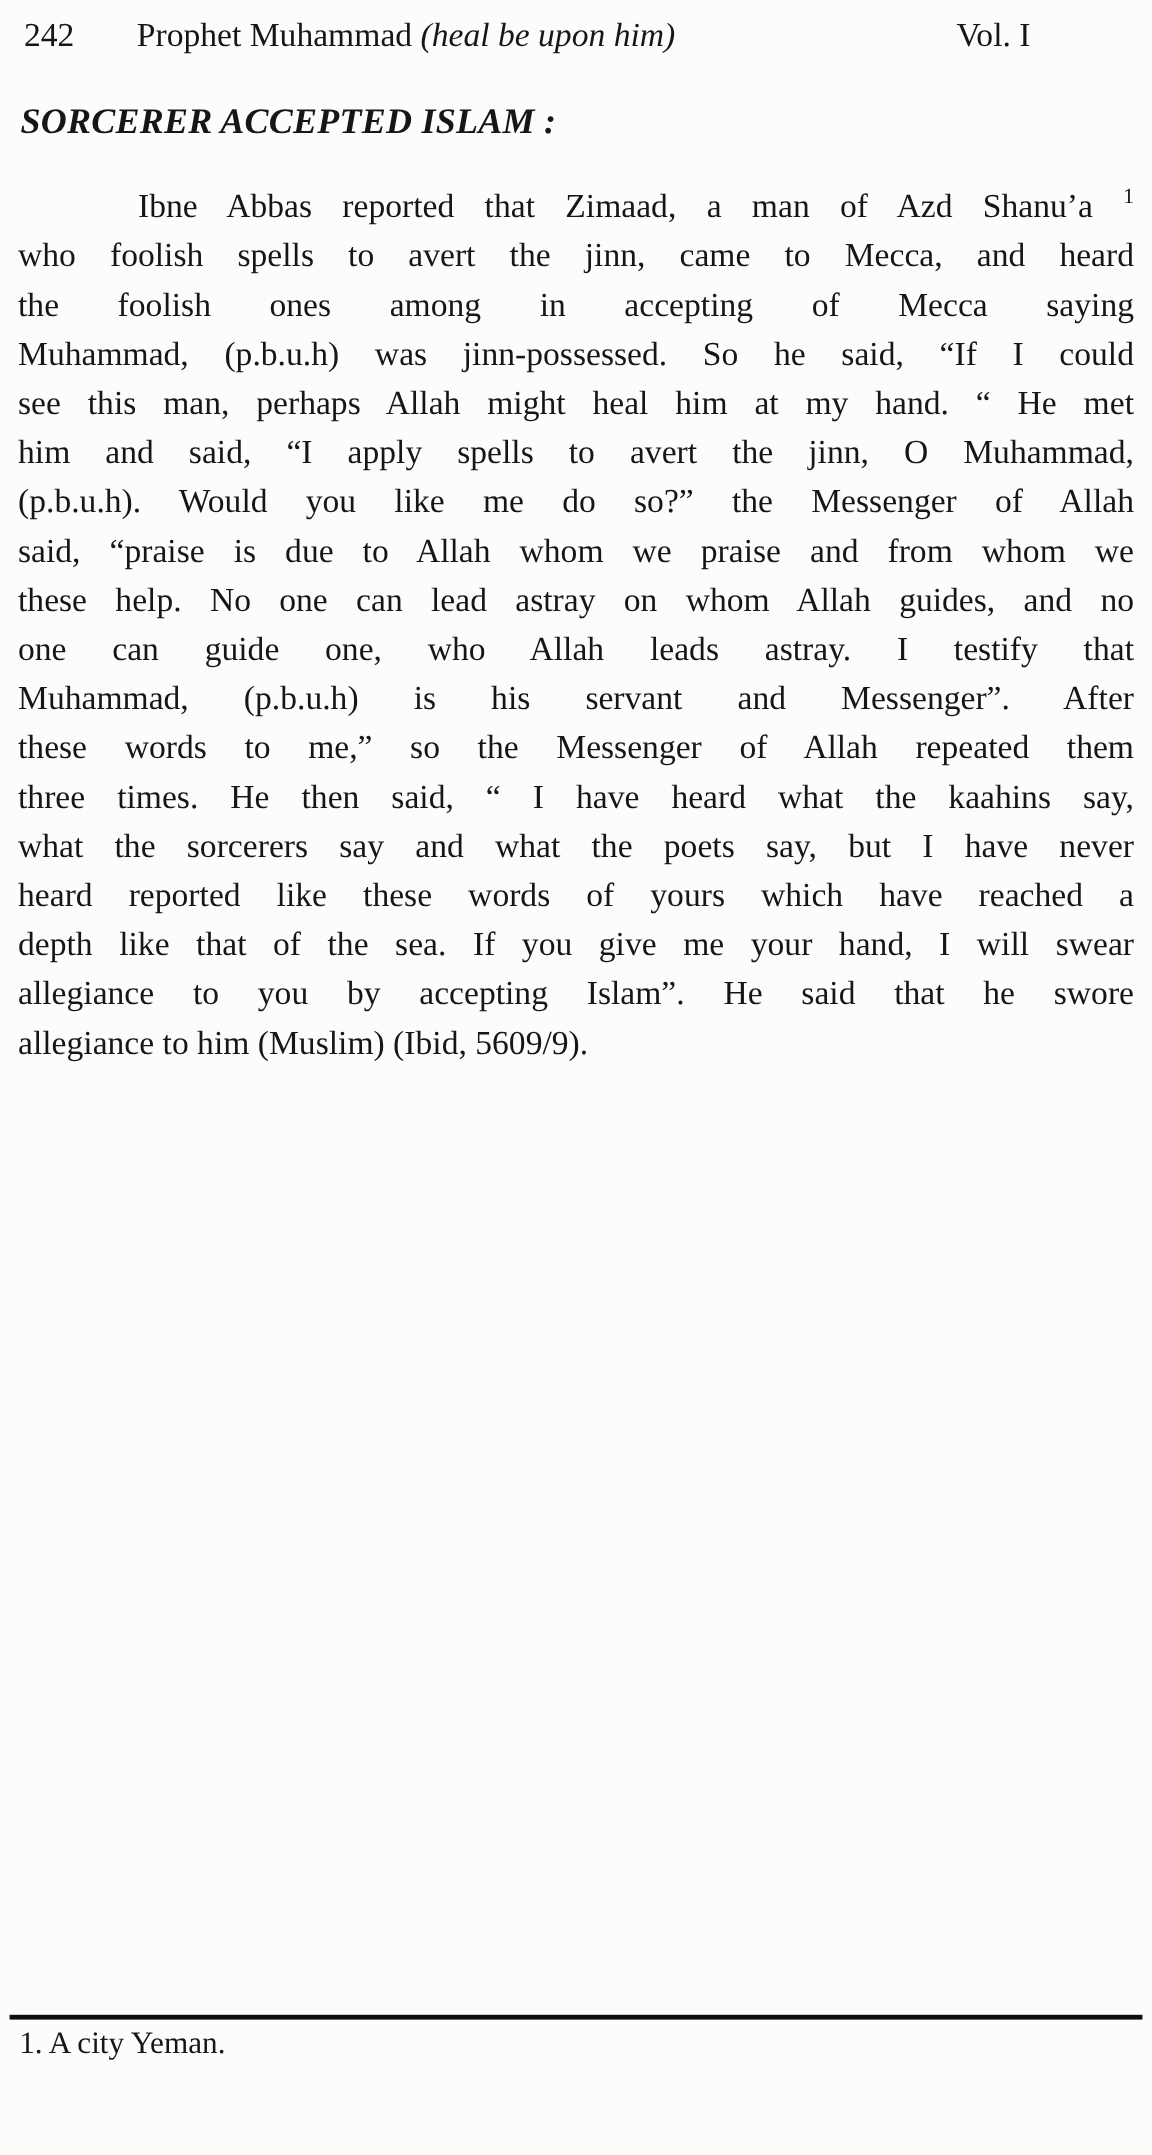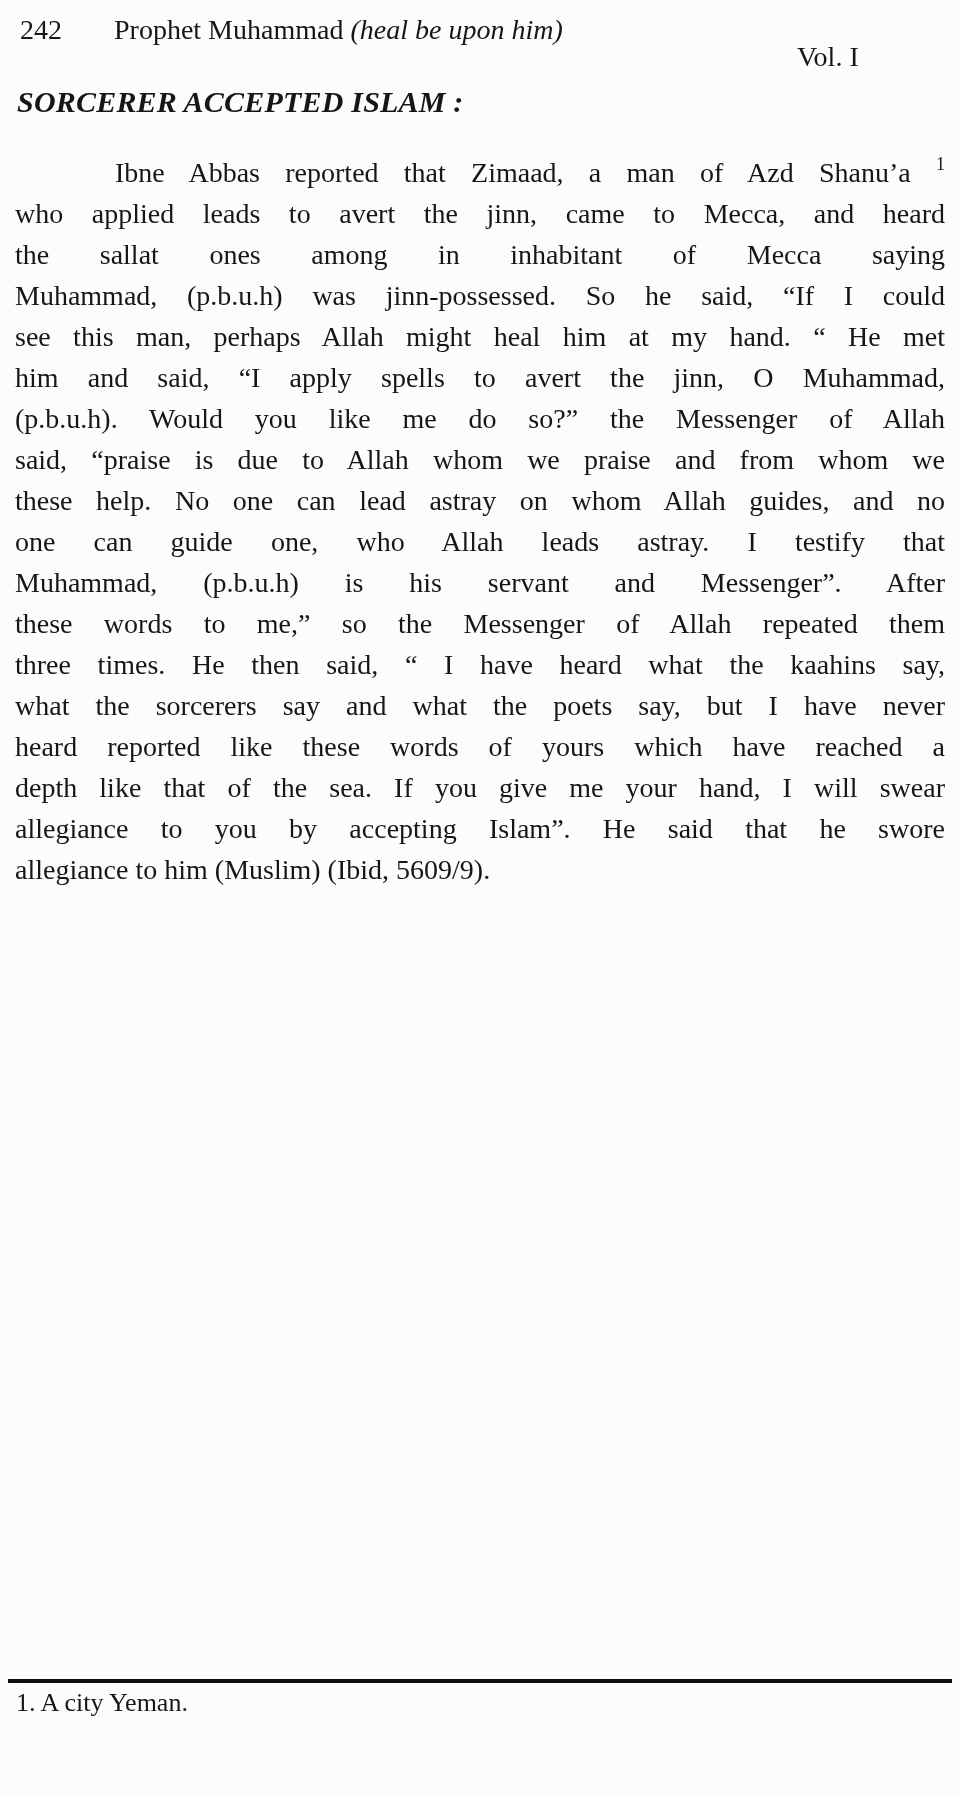--- a/index.html
+++ b/index.html
@@ -23,21 +23,21 @@
     top: 10px;
     left: 0;
     width: 960px;
     height: 40px;
     font-size: 28px;
     line-height: 40px;
   }
   .header .page-number { position: absolute; left: 20px; top: 0; }
   .header .book-title  { position: absolute; left: 114px; top: 0; white-space: nowrap; }
   .header .title-italic { font-style: italic; }
-  .header .volume      { position: absolute; left: 797px; top: 0; margin-top: 27px; }
+  .header .volume      { position: absolute; left: 797px; top: 0; }
 
   
   .section-heading {
     position: absolute;
     top: 84px;
     left: 17px;
     width: 928px;
     font-size: 30px;
     font-weight: bold;
     letter-spacing: 0.2px;
@@ -104,23 +104,23 @@
     <span class="book-title"><span>Prophet Muhammad </span><span class="title-italic">(heal be upon him)</span></span>
     <span class="volume">Vol. I</span>
   </div>
 
   <div class="section-heading">SORCERER ACCEPTED ISLAM :</div>
 
   <div class="body-paragraph">
     <div class="pline first"><span class="indent-spacer"></span><span>Ibne Abbas reported that Zimaad, a man of Azd Shanu’a</span> <sup class="footnote-ref-sup">1</sup></div>
     <div>
 
-        <div class="pline">who applied leads to avert the jinn, came to Mecca, and heard</div>
+        <div class="pline">who foolish spells to avert the jinn, came to Mecca, and heard</div>
 
-        <div class="pline">the sallat ones among in inhabitant of Mecca saying</div>
+        <div class="pline">the foolish ones among in accepting of Mecca saying</div>
 
         <div class="pline">Muhammad, (p.b.u.h) was jinn-possessed. So he said, “If I could</div>
 
         <div class="pline">see this man, perhaps Allah might heal him at my hand. “ He met</div>
 
         <div class="pline">him and said, “I apply spells to avert the jinn, O Muhammad,</div>
 
         <div class="pline">(p.b.u.h). Would you like me do so?” the Messenger of Allah</div>
 
         <div class="pline">said, “praise is due to Allah whom we praise and from whom we</div>

